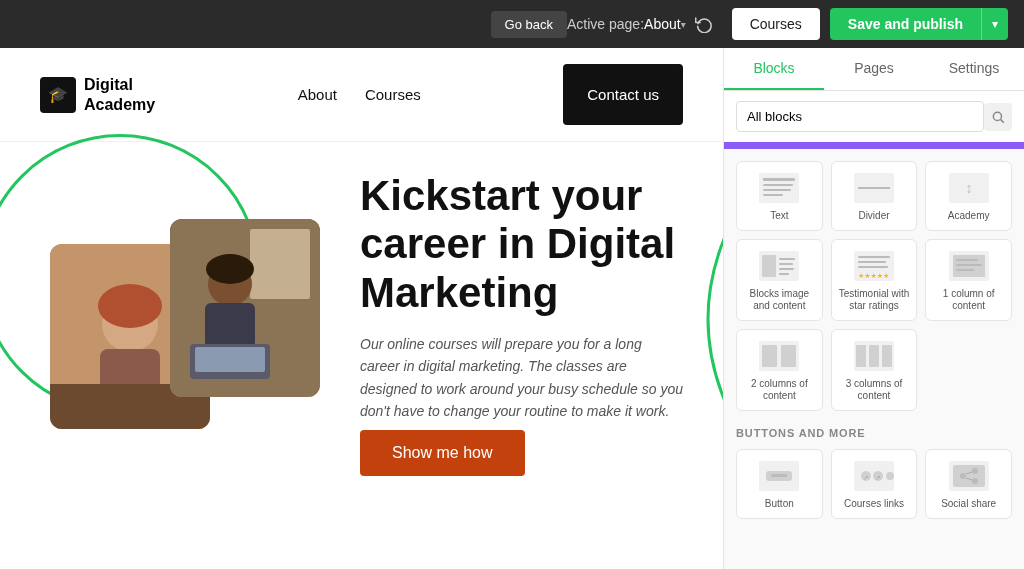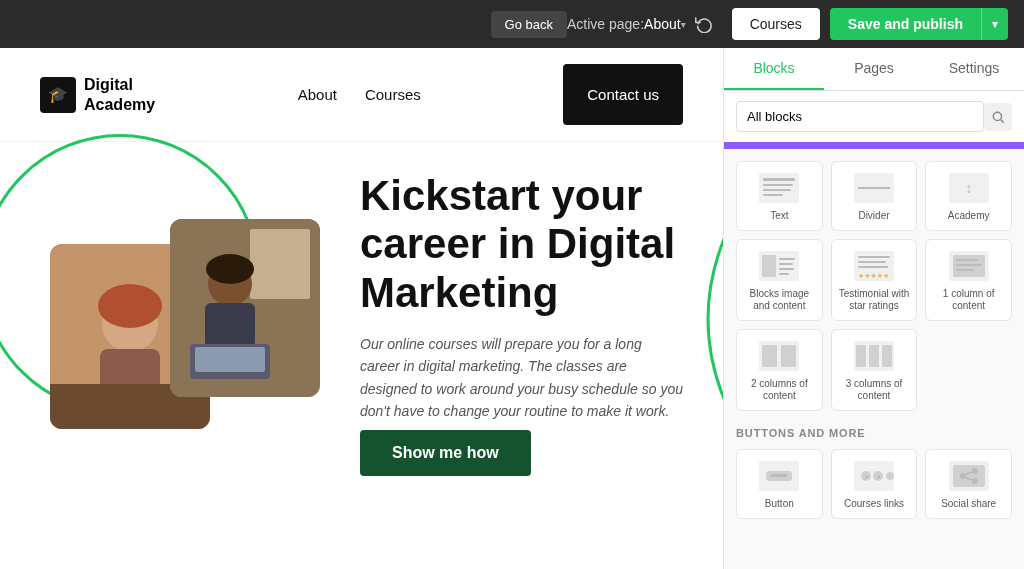--- a/index.html
+++ b/index.html
@@ -82,22 +82,22 @@
     .person-front {
       position: absolute; left: 130px; top: 5px; width: 150px; height: 178px;
       border-radius: 12px; overflow: hidden;
       background: linear-gradient(160deg, #4a3828 0%, #7a5a3a 40%, #c4a070 80%, #d4b890 100%);
     }
 
     .hero-content { flex: 1; }
     .hero-title { font-size: 42px; font-weight: 800; line-height: 1.15; color: #111; margin-bottom: 16px; }
     .hero-desc { font-size: 14px; color: #555; line-height: 1.6; margin-bottom: 8px; max-width: 340px; font-style: italic; }
     .cta-btn {
-      background: #14532d; color: #fff; border: none; border-radius: 4px;
-      padding: 14px 32px; font-size: 16px; font-weight: 700; cursor: pointer;
+      background: #c2410c; color: #fff; border: none; border-radius: 4px;
+      padding: 14px 32px; font-size: 16px; font-weight: 400; cursor: pointer;
     }
 
     
     .green-curve {
       position: absolute; right: -10px; top: 50%; transform: translateY(-50%);
       width: 30px; height: 200px;
     }
 
     
     .right-panel {

